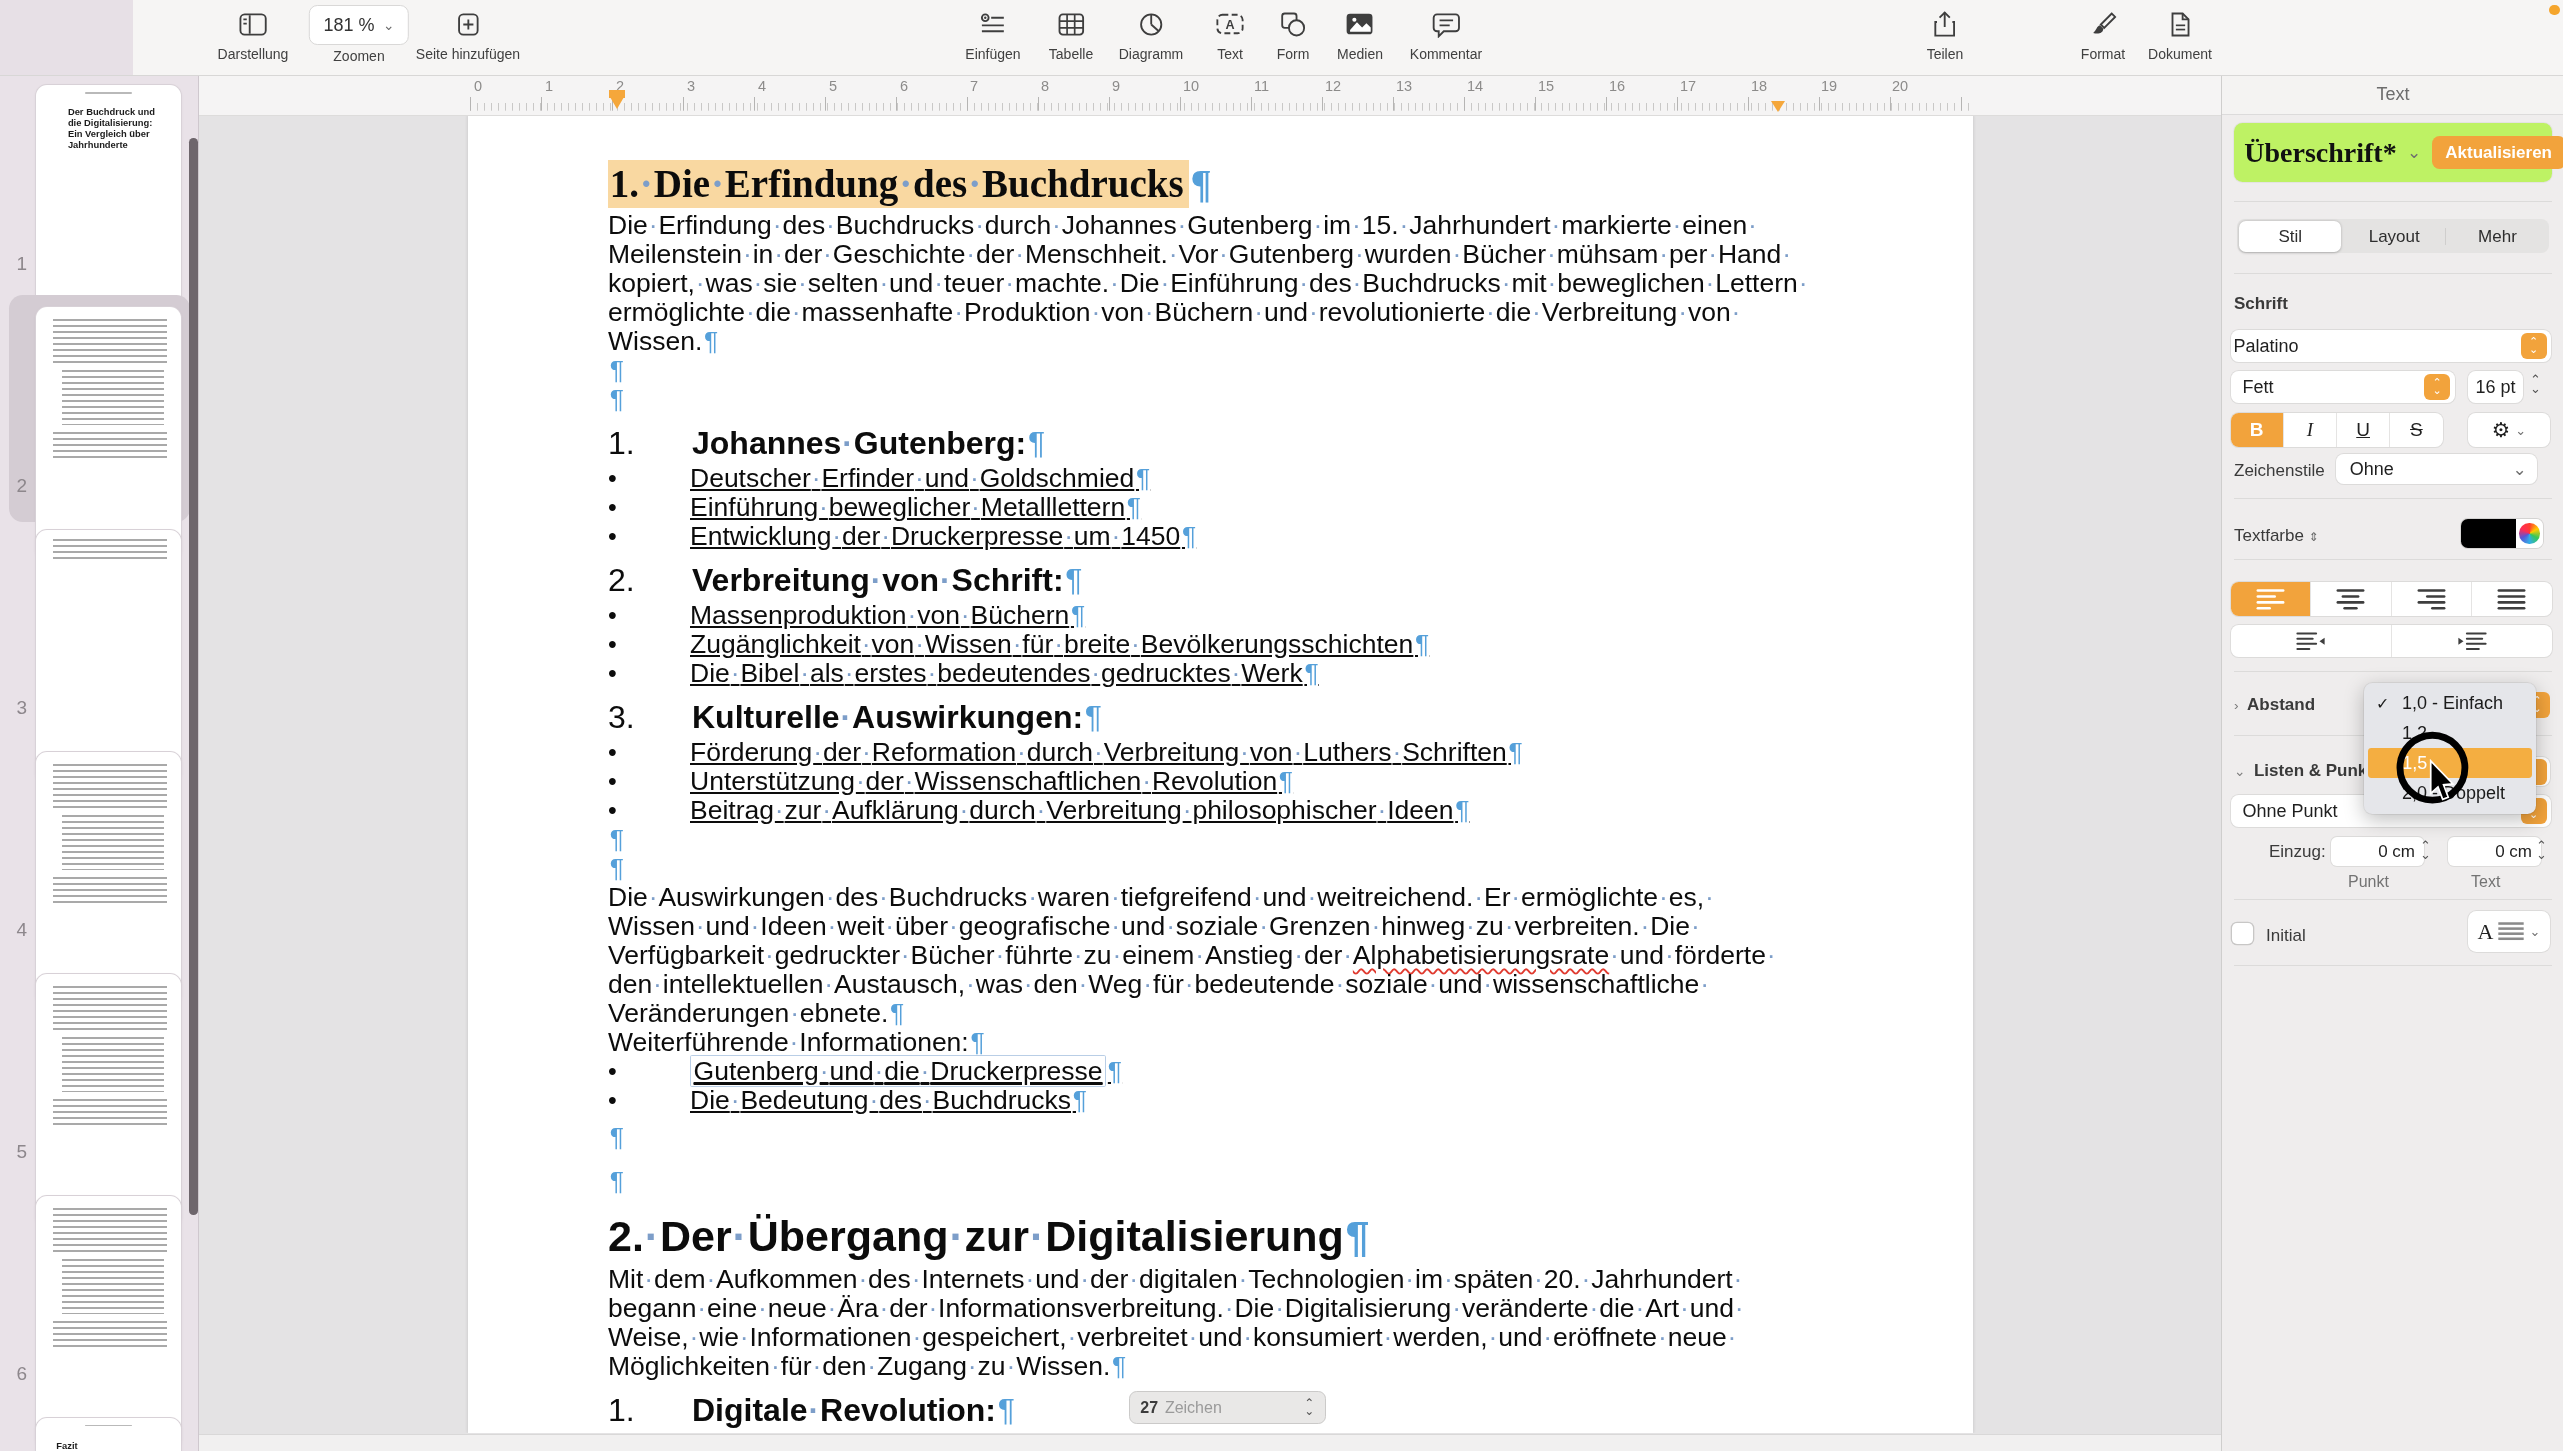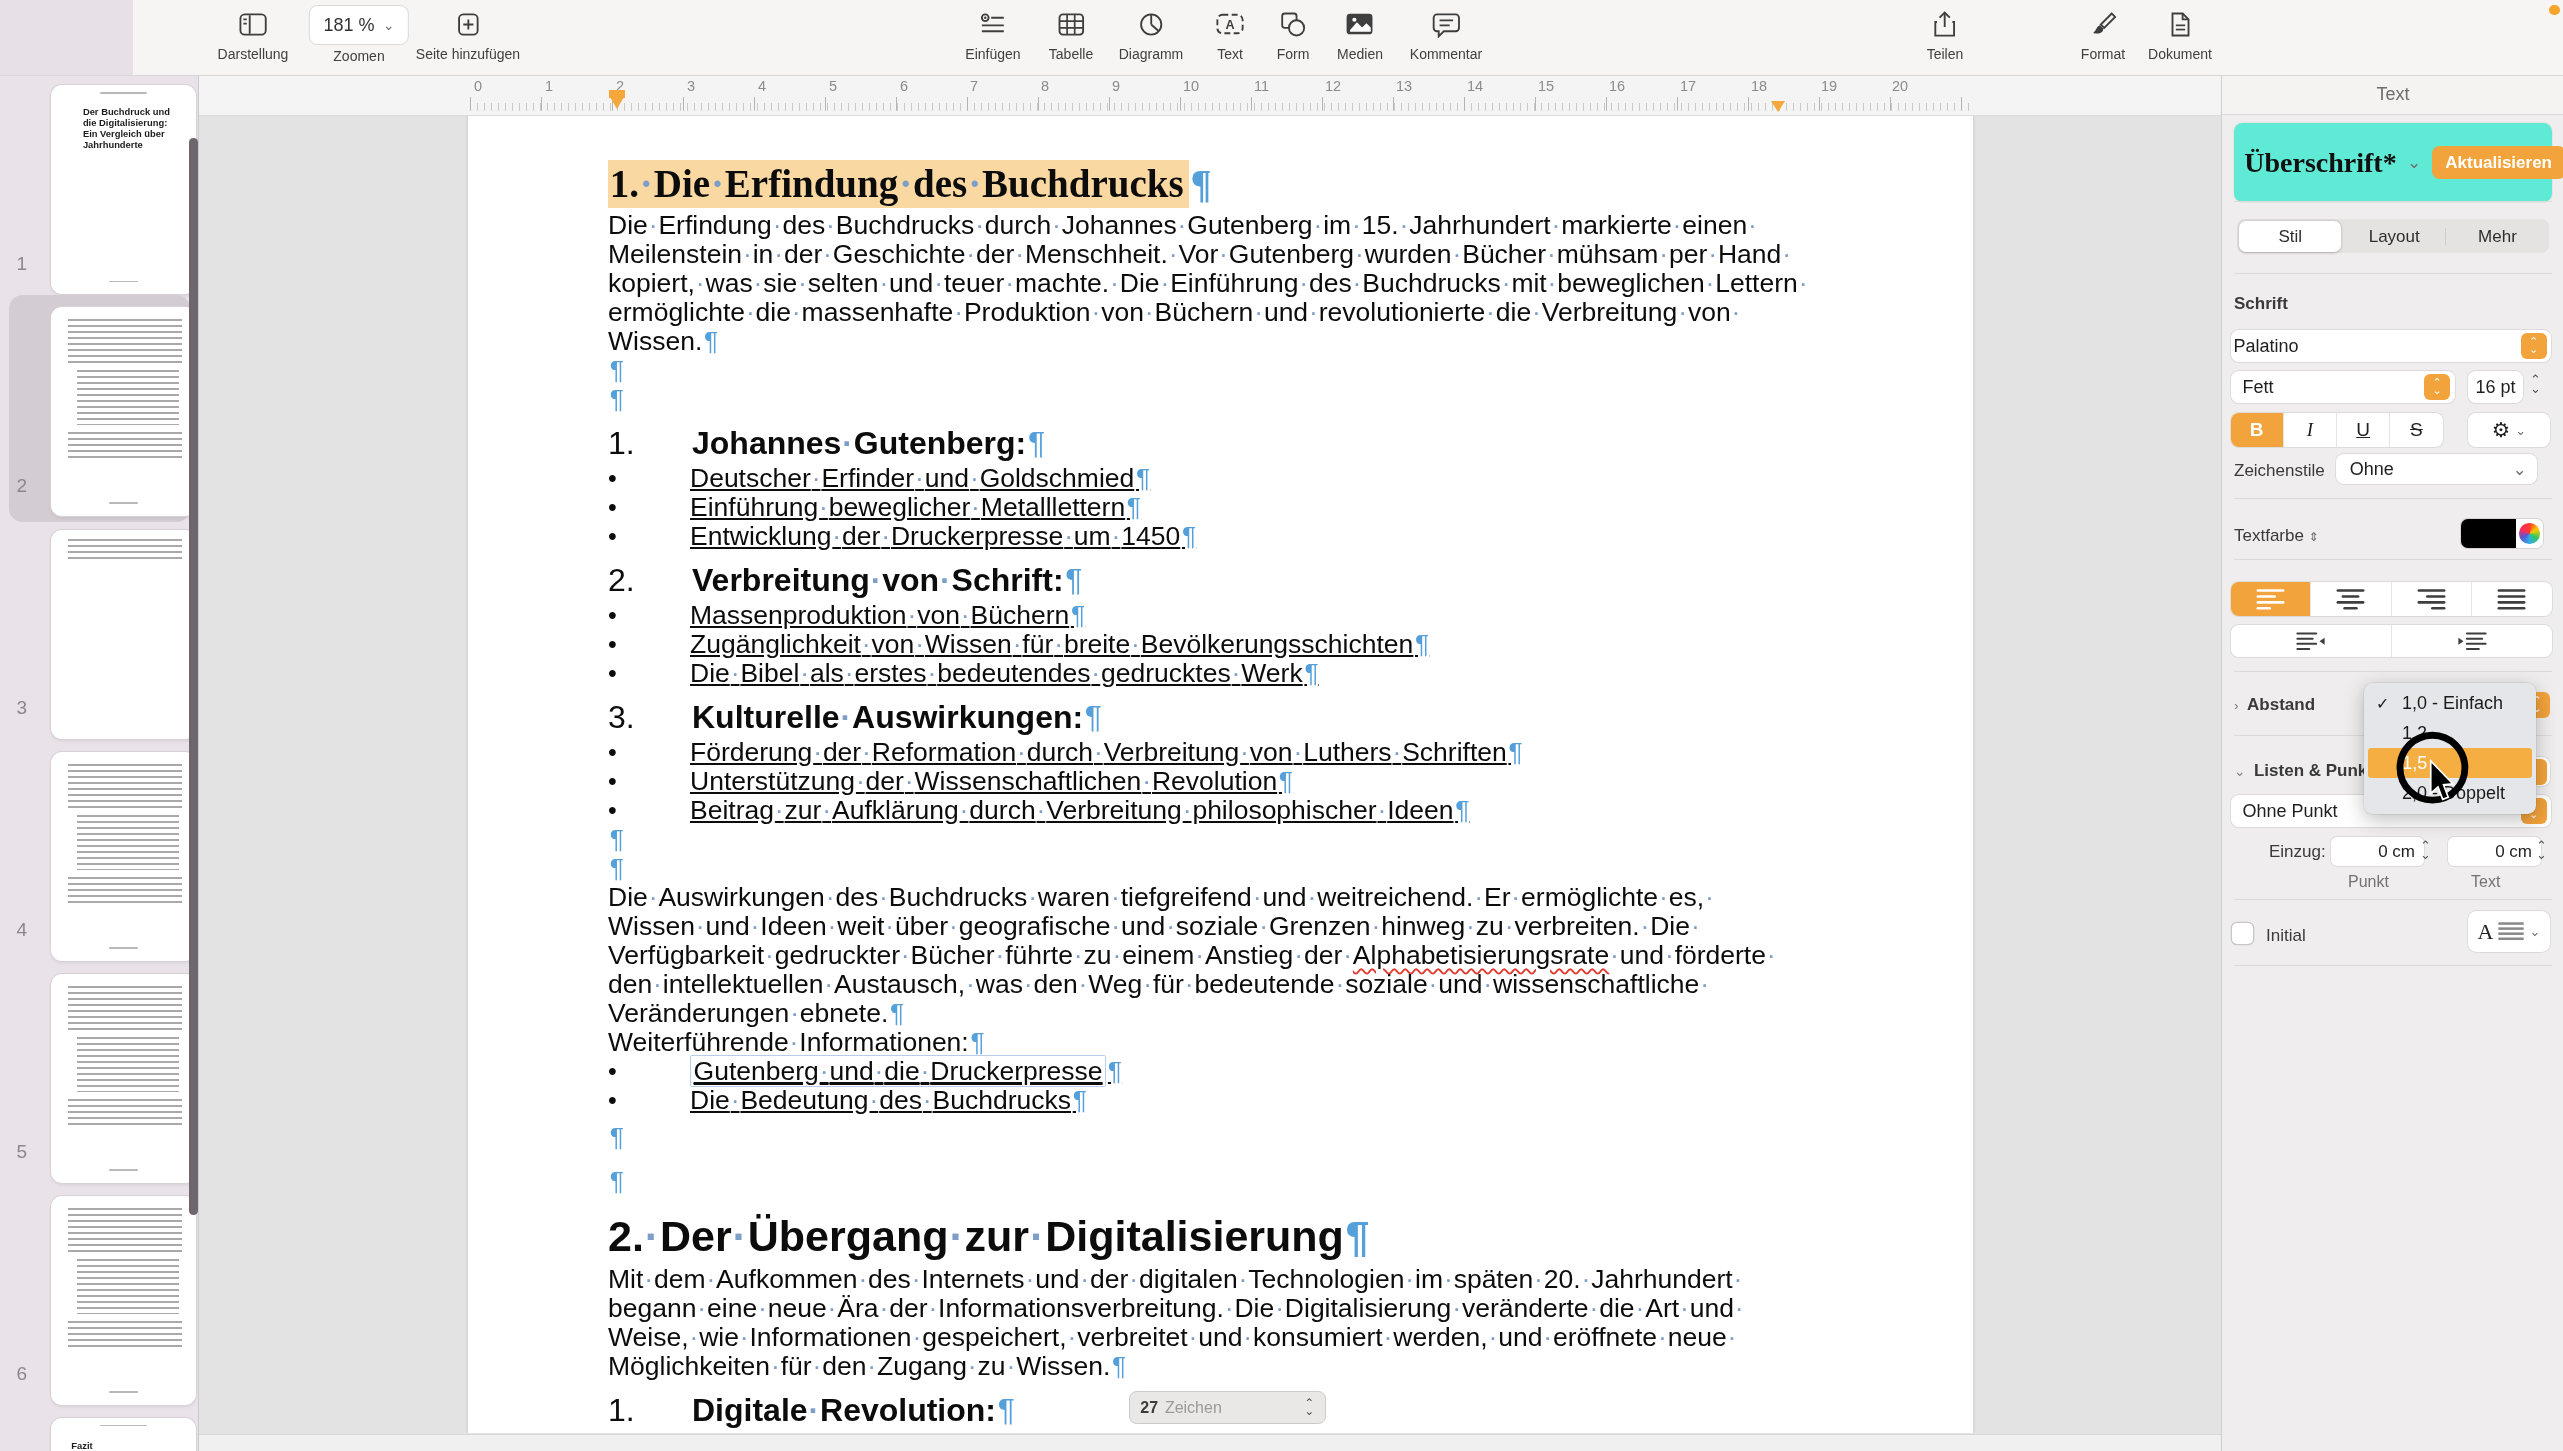--- a/index.html
+++ b/index.html
@@ -9,22 +9,22 @@
   #toolbar .pinkcap{position:absolute;left:0;top:0;width:133px;height:75px;background:#e7e0e6;}
   .tb-item{position:absolute;top:5.1px;transform:translateX(-50%);display:flex;flex-direction:column;align-items:center;gap:2.6px;cursor:default;}
   .tb-icon{height:38px;display:flex;align-items:center;justify-content:center;color:#3e3e3e;}
   .tb-label{font-size:14px;color:#404040;white-space:nowrap;}
   .zoom-pill{height:38px;padding:0 13.7px;background:#fff;border:0.9px solid #d9d8d7;border-radius:8.5px;
     display:flex;align-items:center;gap:8.5px;font-size:18px;color:#333;}
   .zoom-pill .chev{font-size:13.7px;color:#666;}
   .notif-dot{position:absolute;right:3.4px;top:5.1px;width:10.3px;height:10.3px;border-radius:50%;background:#f5a52c;}
   
   #sidebar{position:absolute;left:0;top:75px;width:198px;height:1376px;background:#e9e2e8;border-right:0.9px solid #cfc8ce;overflow:hidden;}
-  .thumb{position:absolute;left:36px;width:145px;height:209px;background:#fff;border-radius:11px;
-    box-shadow:0 0 0 0.9px #d8d1d7,0 1.7px 3.4px rgba(0,0,0,.08);overflow:hidden;margin-left:15px;}
+  .thumb{position:absolute;left:36px;width:145px;height:252px;background:#fff;border-radius:11px;
+    box-shadow:0 0 0 0.9px #d8d1d7,0 1.7px 3.4px rgba(0,0,0,.08);overflow:hidden;}
   .thumb-sel-bg{position:absolute;left:8.5px;width:181px;height:227px;background:#d4ccd3;border-radius:13.7px;}
   .pg-num{position:absolute;width:22px;text-align:right;font-size:19px;color:#8d878c;}
   .mini-bar{position:absolute;background:#b9b9b9;height:1.7px;border-radius:0.9px;}
   .mini-lines{position:absolute;background:repeating-linear-gradient(180deg,#a9a9a9 0 1.7px,transparent 1.7px 6px);}
   .mini-title{position:absolute;font-weight:700;color:#1c1c1c;font-size:9.4px;line-height:11px;}
   .sb-scroll{position:absolute;left:189px;top:138px;width:8.5px;height:1077px;background:#6e666c;border-radius:4.3px;}
   
   #ruler{position:absolute;left:199px;top:75px;width:2022px;height:40px;background:#f5f4f4;border-bottom:0.9px solid #dddcdb;z-index:5;}
   .ruler-ticks{position:absolute;left:271px;top:22px;width:1505px;height:13.7px;
     background:
@@ -60,21 +60,21 @@
   #charpill .cunit{color:#9a9a9a;}
   #charpill .spacer{flex:1;}
   .updown{display:flex;flex-direction:column;align-items:center;line-height:7.7px;font-size:12px;color:#555;}
   
   #footer{position:absolute;left:199px;top:1434px;width:2022px;height:18px;background:#f1f0f0;border-top:0.9px solid #d9d8d8;}
   
   #panel{position:absolute;left:2221px;top:75px;width:342px;height:1376px;background:#efeded;border-left:0.9px solid #cfcecd;z-index:10;}
   .p-hdr{position:absolute;left:0;top:0;width:342px;height:39px;background:#f4f3f2;border-bottom:0.9px solid #dcdbdb;
     display:flex;align-items:center;justify-content:center;font-size:18px;color:#6d6d6d;}
   .pdiv{position:absolute;left:12px;right:12px;height:0.9px;background:#dcdbda;}
-  .card{position:absolute;left:12px;right:12px;top:48px;height:79px;background:#5eead4;border-radius:8.5px;box-shadow:0 0 0 0.9px #e4e3e2;
+  .card{position:absolute;left:12px;right:12px;top:48px;height:59px;background:#bef264;border-radius:8.5px;box-shadow:0 0 0 0.9px #e4e3e2;
     display:flex;align-items:center;padding:0 10.3px;gap:10.3px;}
   .style-name{font-family:"Liberation Serif","DejaVu Serif",serif;font-weight:700;font-size:28px;color:#111;}
   .chev{color:#6f6f6f;font-size:17px;}
   .upd-btn{margin-left:auto;background:#f2a33c;color:#fff;font-weight:700;font-size:17px;border-radius:7.7px;padding:6.8px 13.7px;}
   .seg3{position:absolute;left:15.4px;right:15.4px;top:144px;height:34px;background:#e4e3e2;border-radius:7.7px;display:flex;align-items:center;}
   .seg3 .seg{flex:1;text-align:center;font-size:17px;color:#2e2e2e;position:relative;height:31px;line-height:31px;}
   .seg3 .seg.sel{background:#fff;border-radius:6.8px;margin:0 1.7px;box-shadow:0 0.9px 2.6px rgba(0,0,0,.25);}
   .seg3 .vsep{width:0.9px;height:17px;background:#cfcecd;}
   .p-label{position:absolute;font-size:17px;color:#3a3a3a;}
   .ctrl{position:absolute;background:#fff;border-radius:7.7px;box-shadow:0 0 0 0.9px #dcdbda;display:flex;align-items:center;font-size:18px;color:#1f1f1f;}

